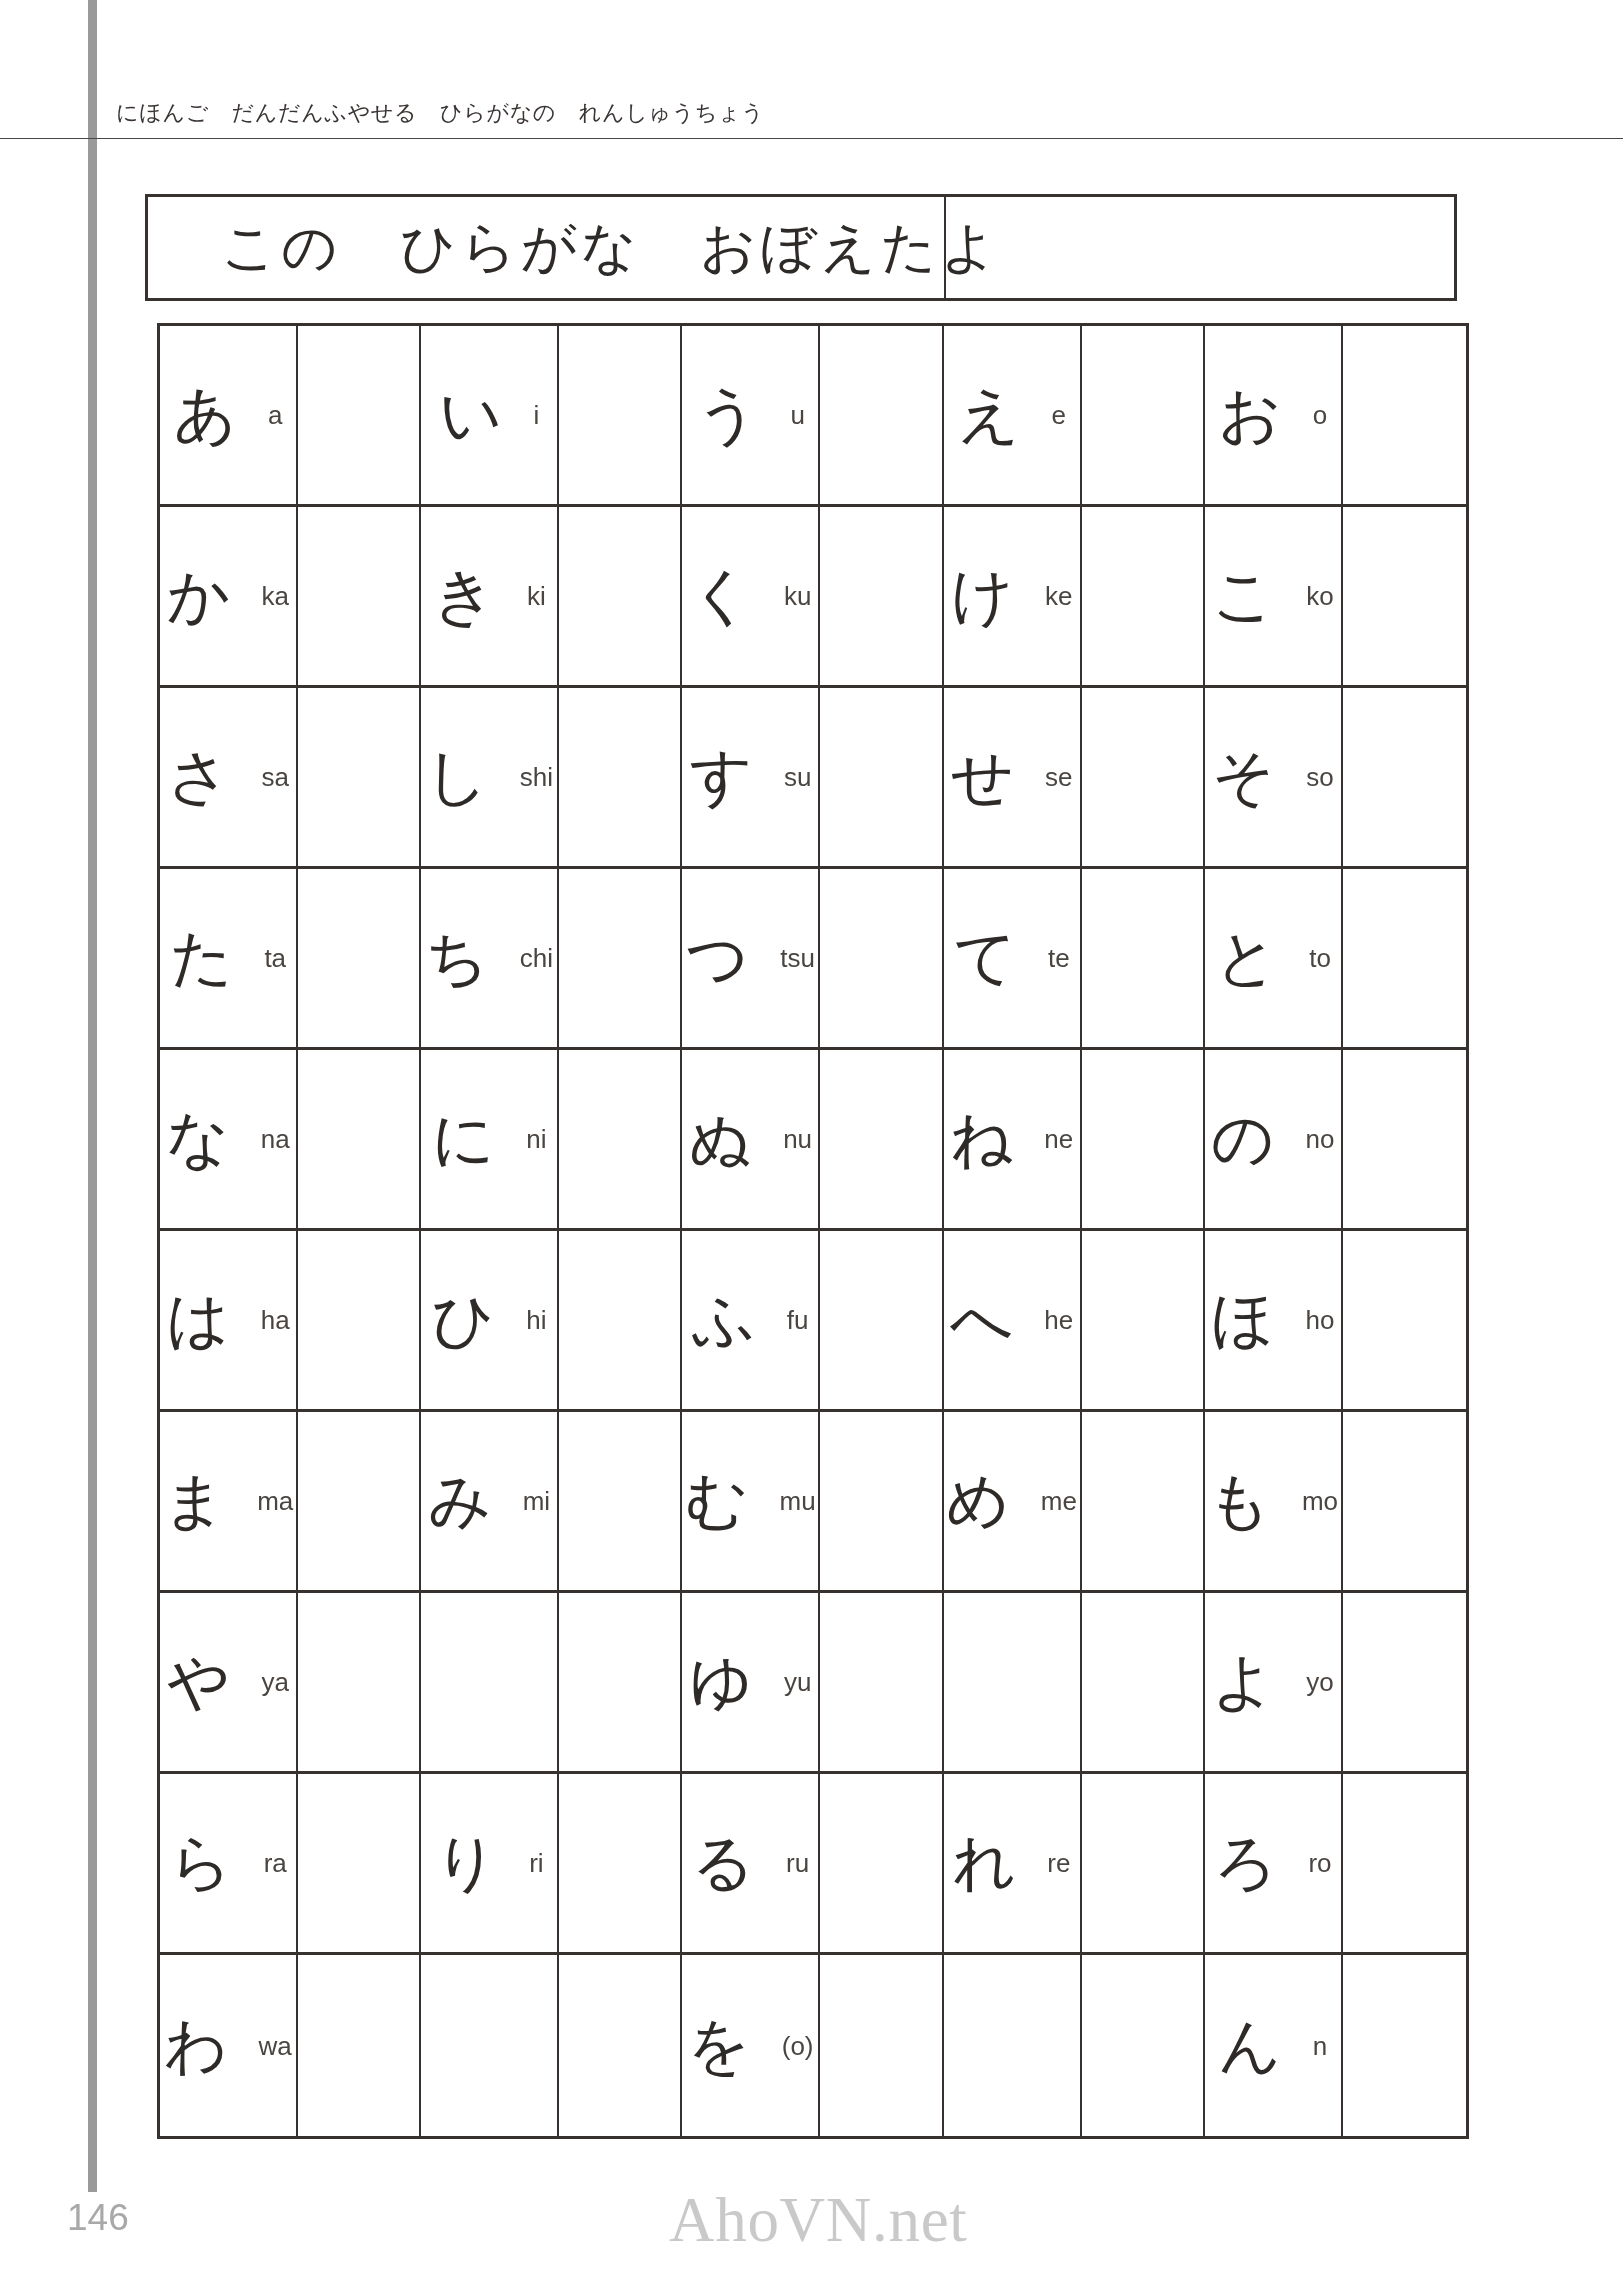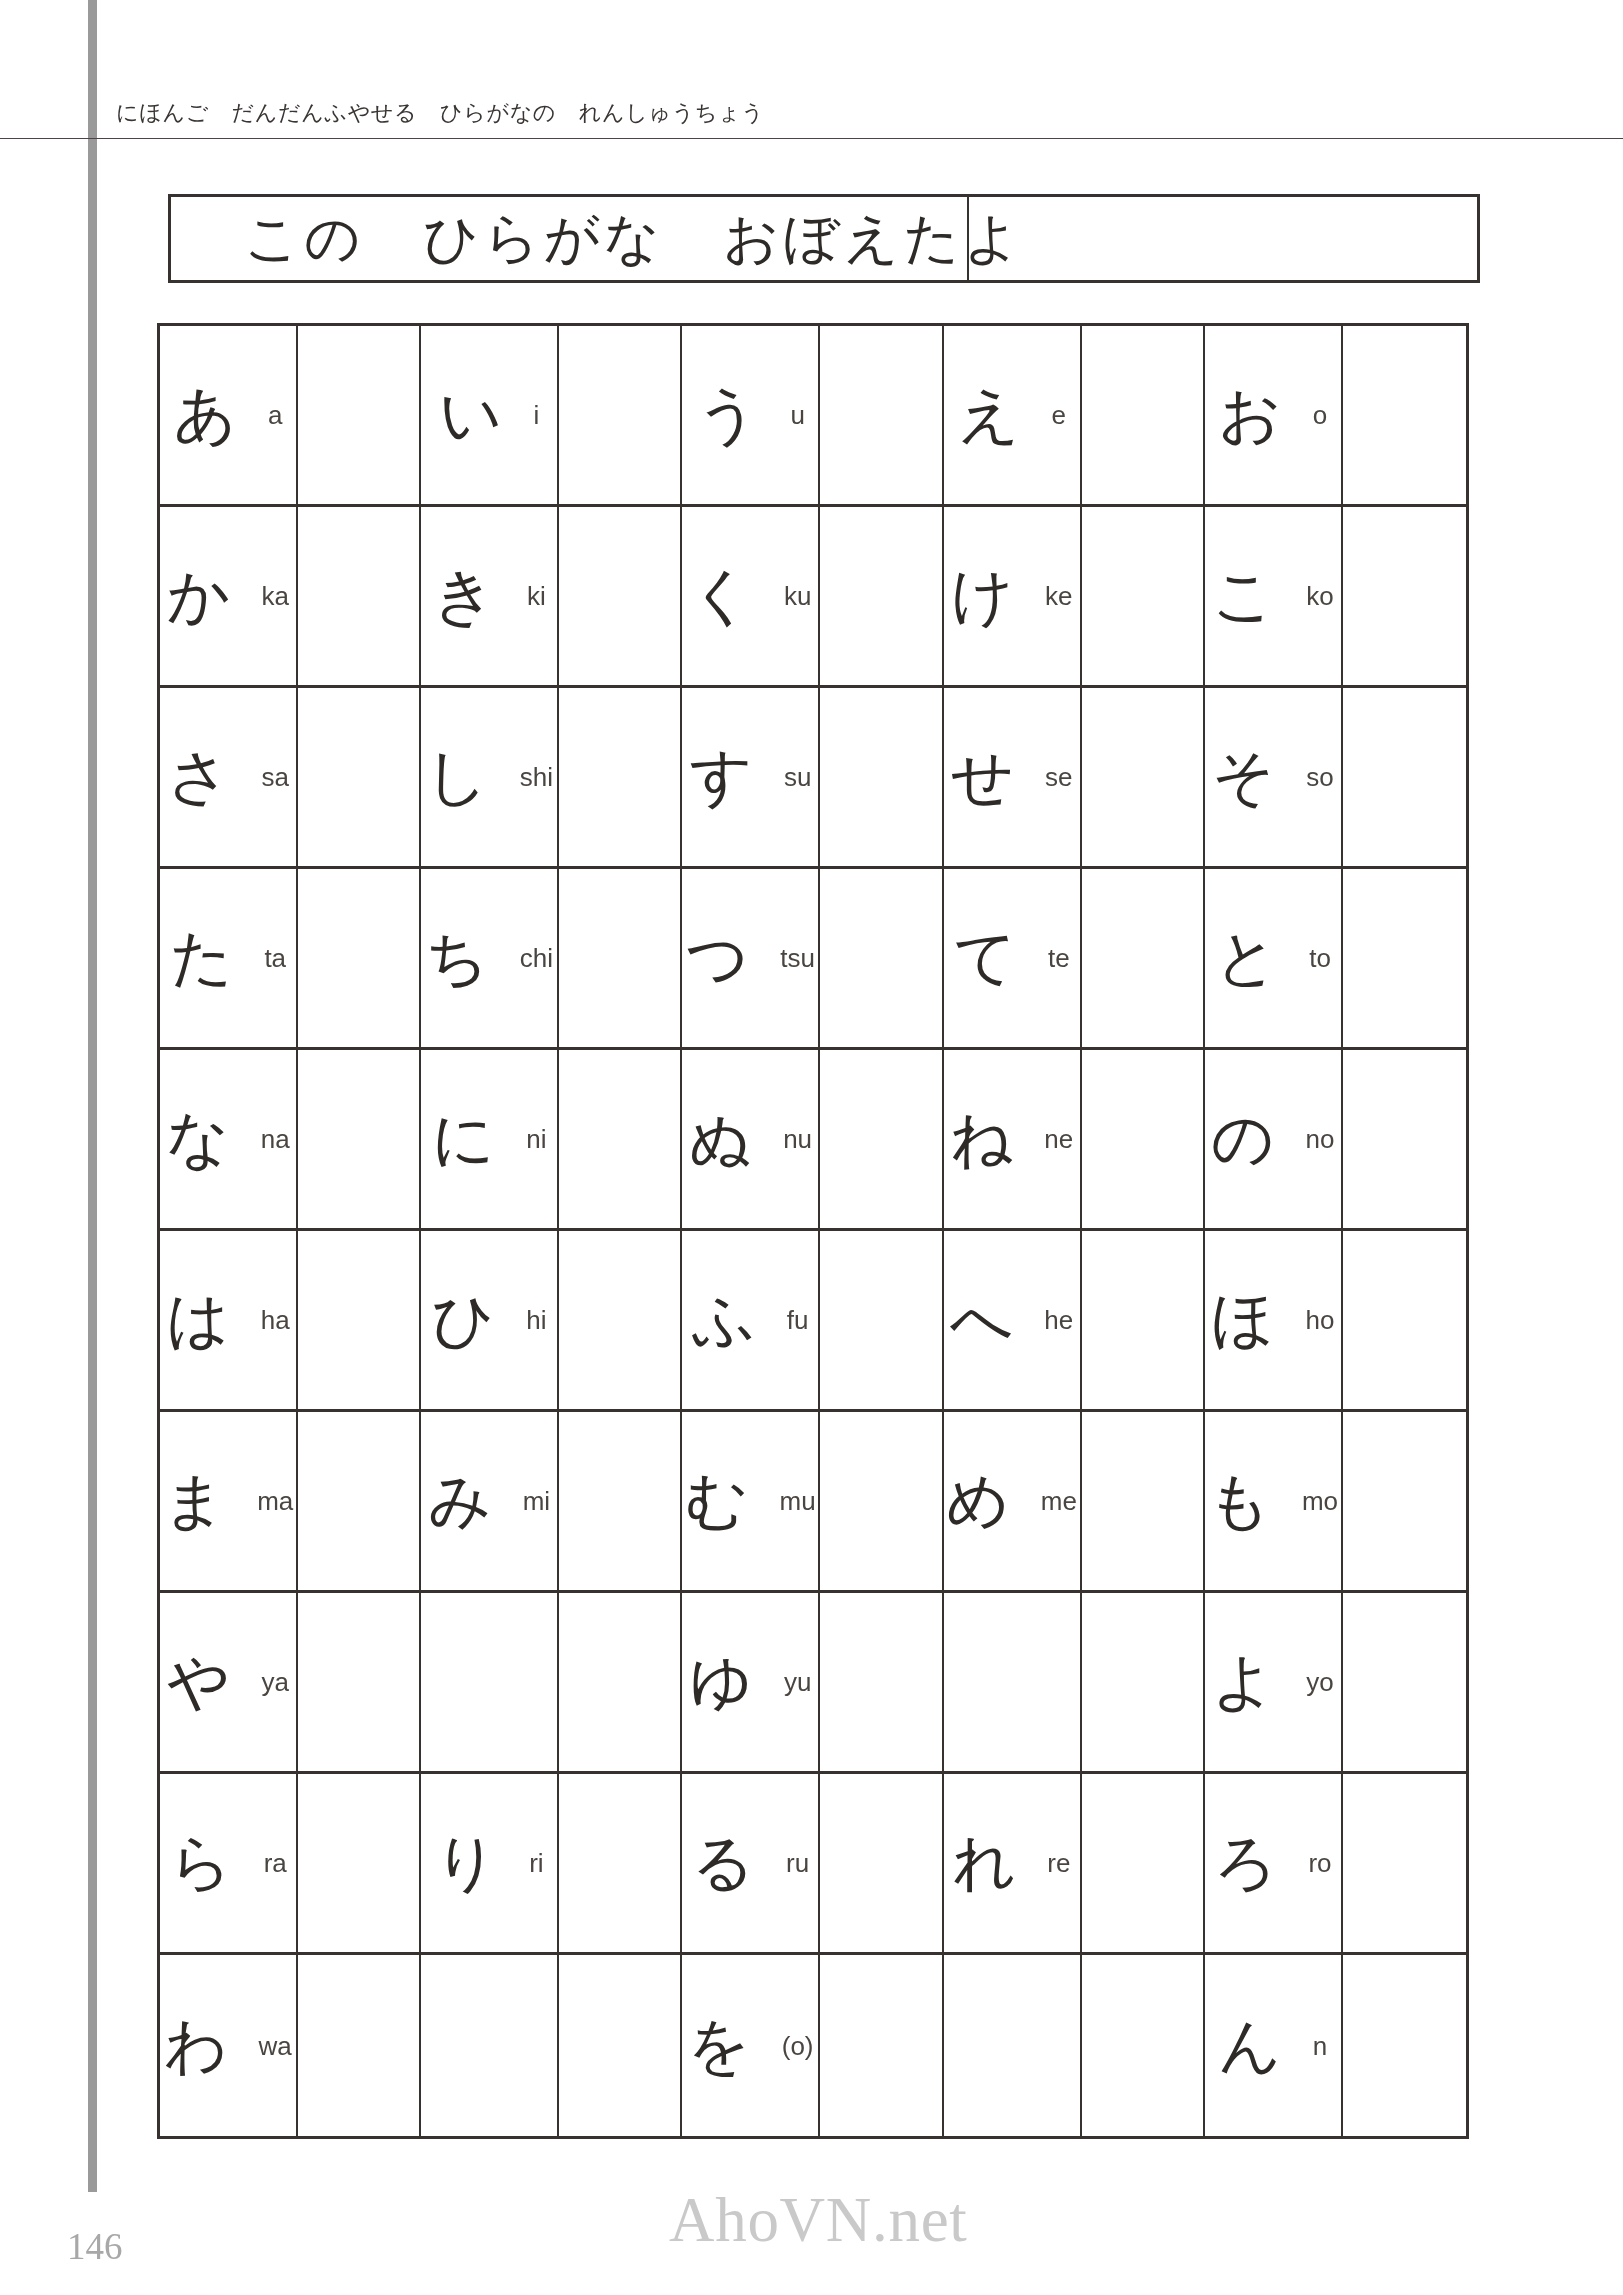--- a/index.html
+++ b/index.html
@@ -33,21 +33,21 @@
     font-family:"DejaVu Sans", sans-serif;
     font-size:22px; line-height:31px; letter-spacing:0.7px;
     color:var(--header); white-space:pre;
   }
   .header-rule{
     position:absolute; left:0; top:138px; width:1623px; height:1.3px;
     background:#4b4644;
   }
   
   .title-box{
-    position:absolute; left:168px; top:194px; width:1312px; height:89px;
+    position:absolute; left:145px; top:194px; width:1312px; height:107px;
     border:3.3px solid var(--line); box-sizing:border-box;
     display:flex; background:var(--paper);
   }
   .title-left{
     width:798px; box-sizing:border-box;
     border-right:2px solid var(--line);
     display:flex; align-items:center;
     padding-left:73px;
   }
   .title-text{
@@ -81,22 +81,22 @@
     font-family:"DejaVu Serif", serif;
     font-size:62px; line-height:1; color:var(--kana);
   }
   .romaji{
     font-family:"Liberation Sans", sans-serif;
     font-size:26px; line-height:1; color:var(--romaji);
   }
   
   .page-number{
     position:absolute; left:67px; top:2197px;
-    font-family:Liberation Serif, serif;
-    font-size:37px; color:var(--page_number);margin-top:28px;
+    font-family:Liberation Sans, sans-serif;
+    font-size:37px; color:var(--page_number);
   }
   .watermark{
     position:absolute; left:669px; top:2184px;
     font-family:Liberation Serif, serif;
     font-size:63px; letter-spacing:0.7px; color:var(--watermark);
   }
 </style>
 </head>
 <body>
 

